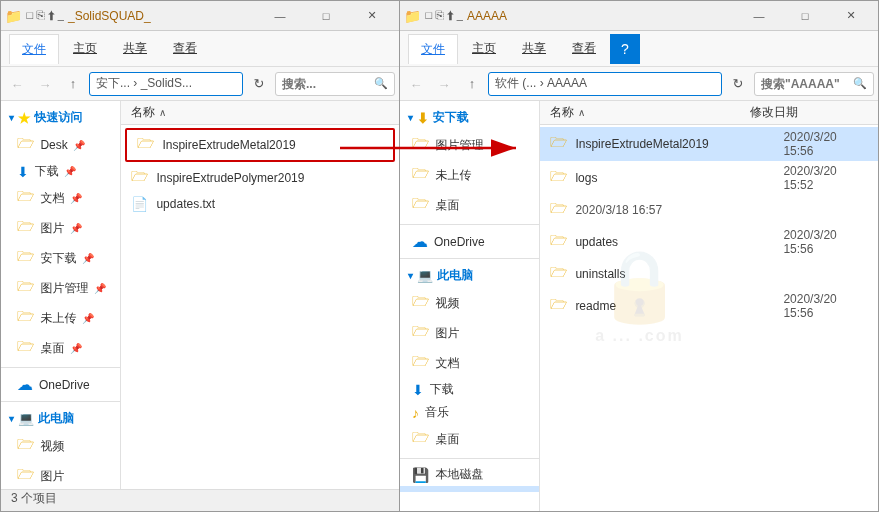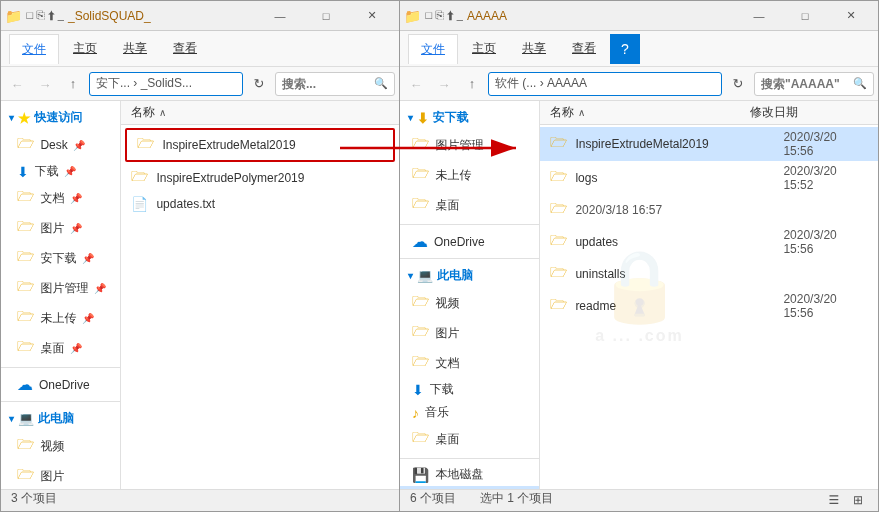--- a/index.html
+++ b/index.html
@@ -393,29 +393,20 @@
           </div>
           <div class="file-item">
             <span class="file-icon">🗁</span>
             <span class="file-name-right">readme</span>
             <span class="file-date-right">2020/3/20 15:56</span>
           </div>
         </div>
       </div>
     </div>
 
-    <div class="status-bar">
-      <span>6 个项目</span>
-      <span style="margin: 0 12px;"></span>
-      <span>选中 1 个项目</span>
-      <div class="status-bar-right">
-        <button class="view-btn">☰</button>
-        <button class="view-btn">⊞</button>
-      </div>
-    </div>
   </div>
 
   <svg style="position:absolute; top:0; left:0; width:879px; height:512px; pointer-events:none; z-index:300;">
 
     <defs>
       <marker id="arrowhead" markerWidth="10" markerHeight="7" refX="10" refY="3.5" orient="auto">
         <polygon points="0 0, 10 3.5, 0 7" fill="#cc0000"></polygon>
       </marker>
     </defs>
     <line x1="340" y1="148" x2="516" y2="148" stroke="#cc0000" stroke-width="2.5" marker-end="url(#arrowhead)"></line>

